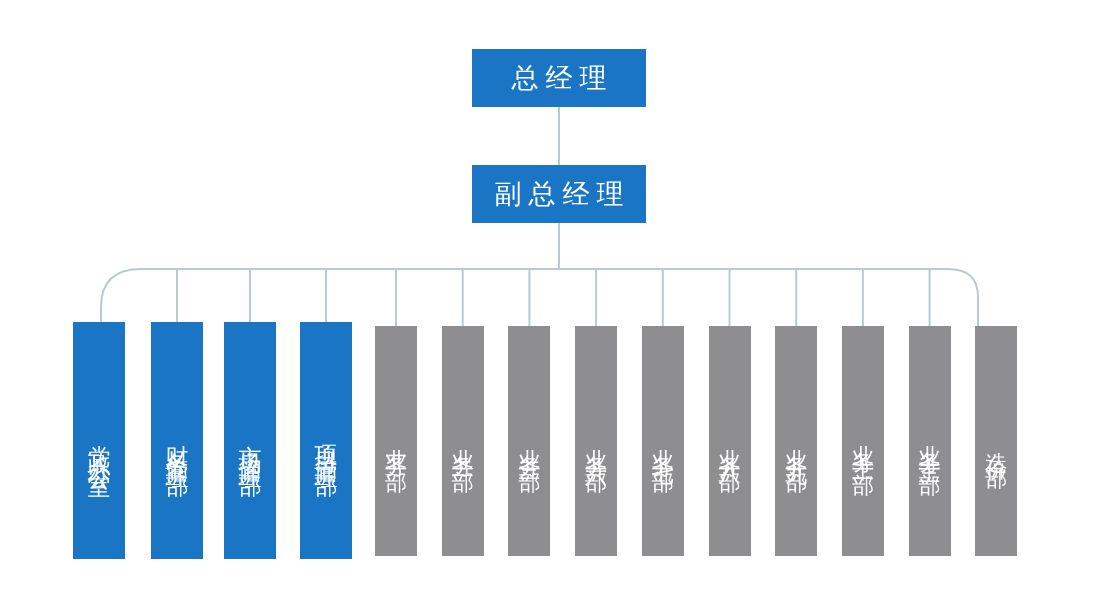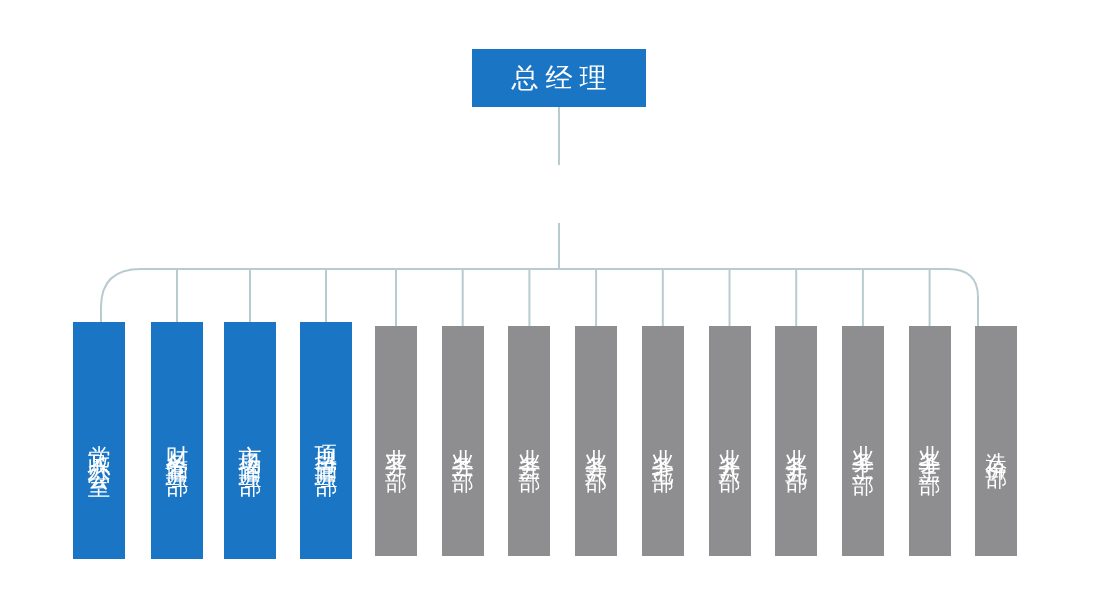--- a/index.html
+++ b/index.html
@@ -67,20 +67,23 @@
       <path d="M729.5 269 V326" fill="none" stroke="#b9cbd1" stroke-width="2"></path>
       <path d="M796.2 269 V326" fill="none" stroke="#b9cbd1" stroke-width="2"></path>
       <path d="M862.9 269 V326" fill="none" stroke="#b9cbd1" stroke-width="2"></path>
       <path d="M929.6 269 V326" fill="none" stroke="#b9cbd1" stroke-width="2"></path>
     </svg>
 
   <div class="node mgr node-gm">
     <span>总经理</span>
   </div>
 
+  <div class="node mgr node-dgm">
+    <span>副总经理</span>
+  </div>
 
   <div id="departments">
       <div class="dept primary" style="left: 73px; top: 322px; width: 52px; height: 237px;">
         <span>党政办公室</span>
       </div>
       <div class="dept primary" style="left: 151px; top: 322px; width: 52px; height: 237px;">
         <span>财务管理部</span>
       </div>
       <div class="dept primary" style="left: 224px; top: 322px; width: 52px; height: 237px;">
         <span>市场管理部</span>

